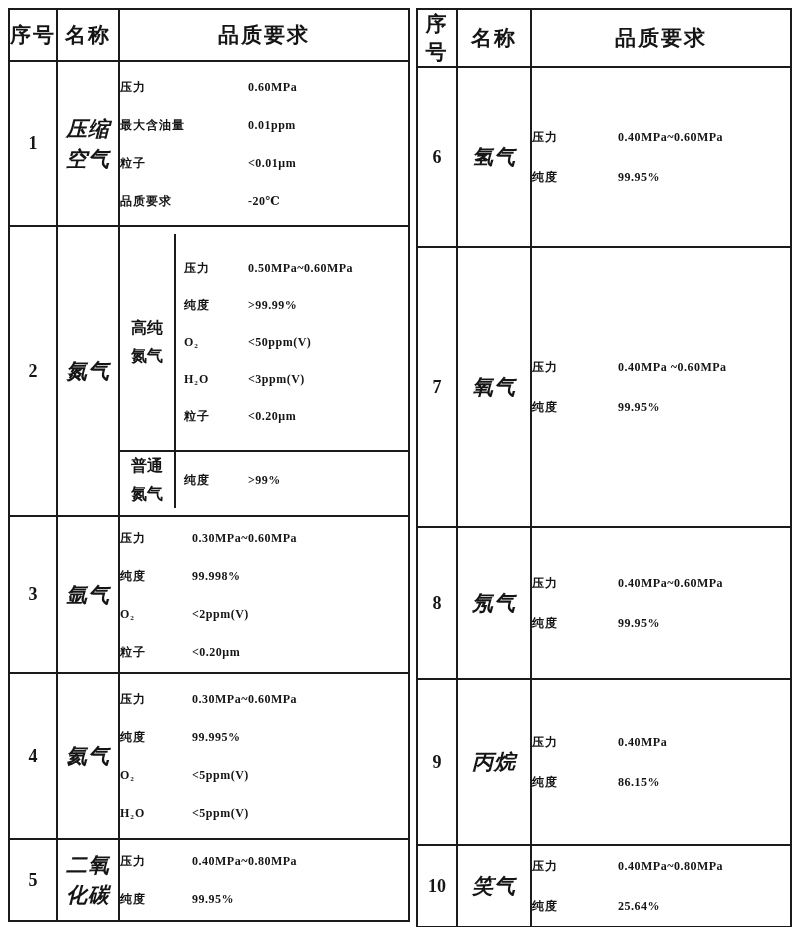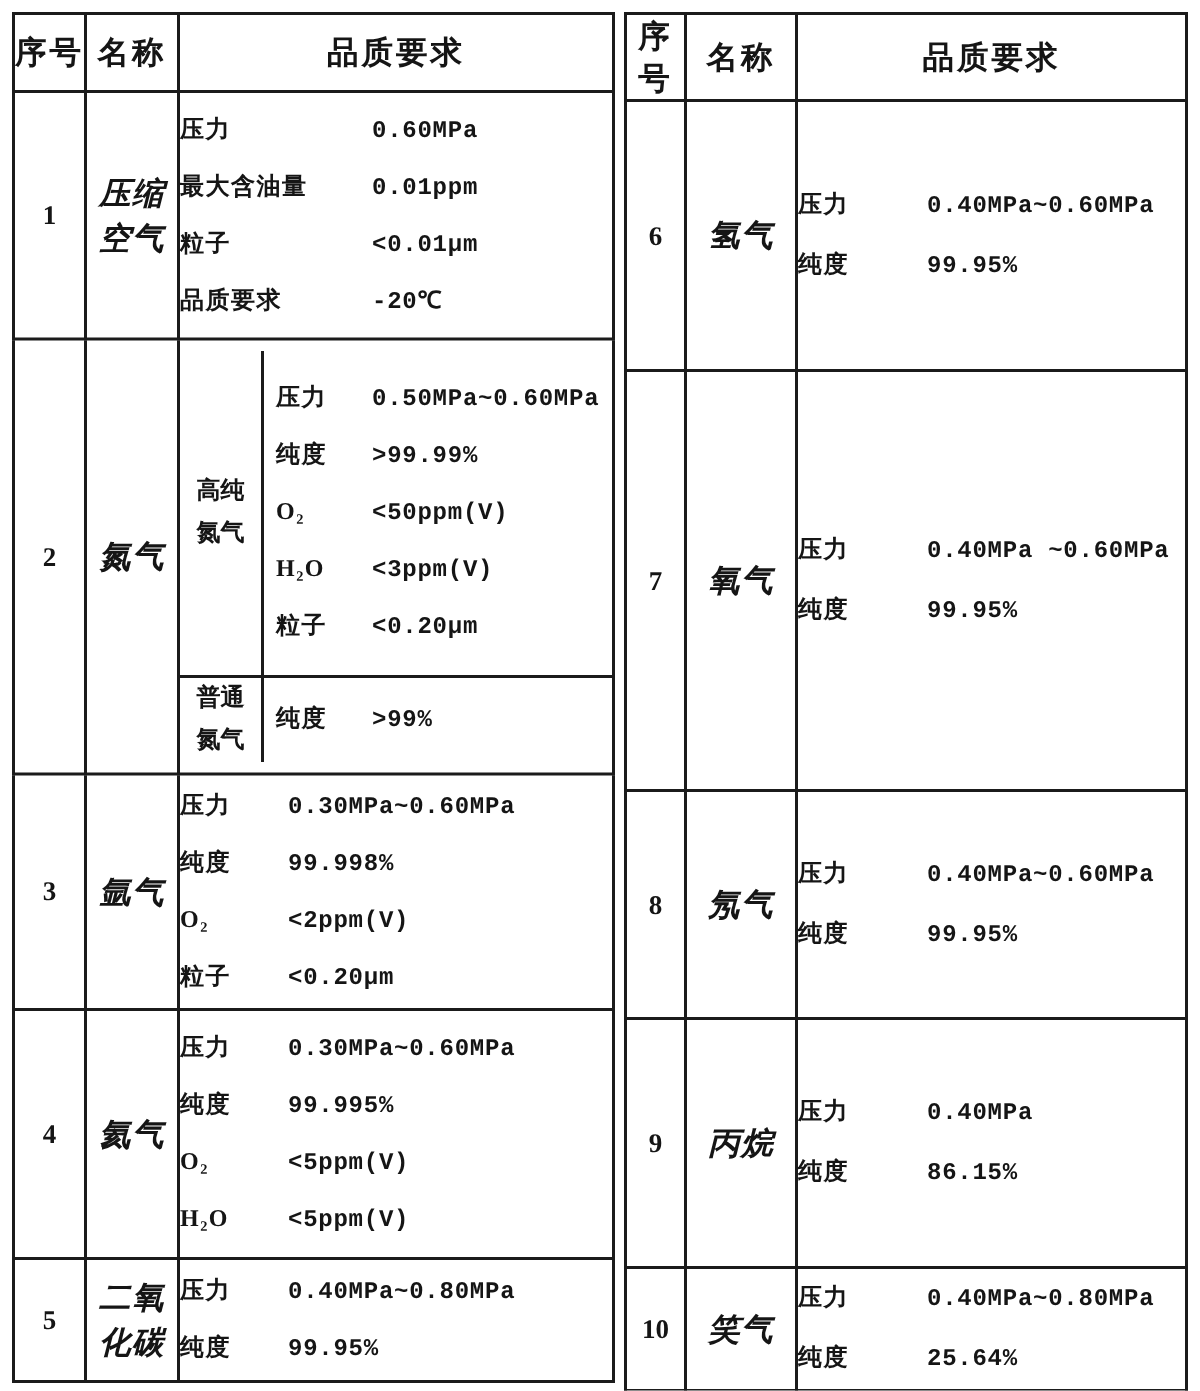--- a/index.html
+++ b/index.html
@@ -63,23 +63,23 @@
     font-weight:bold;
     vertical-align:middle;
   }
   th.hdr{font-size:21px;text-align:center;letter-spacing:2px;}
   td.no{font-size:18px;text-align:center;font-family:"Liberation Serif","DejaVu Serif",serif;}
   td.gasname{
     font-size:21px;text-align:center;line-height:30px;
     padding:0 6px;letter-spacing:1px;word-break:break-all;font-style:italic;
   }
   td.specs{padding:6px 4px 6px 14px;}
-  .spec{display:flex;align-items:baseline;font-size:16px;line-height:38px;white-space:nowrap;}
+  .spec{display:flex;align-items:baseline;font-size:12px;line-height:38px;white-space:nowrap;}
   .spec .lbl{flex:0 0 72px;letter-spacing:1px;}
-  .spec .val{letter-spacing:0.5px;font-family:Liberation Mono, monospace;}
+  .spec .val{letter-spacing:0.5px;}
   .w-wide .lbl{flex:0 0 128px;}     
   table.gas.right .spec .lbl{flex:0 0 86px;}
   table.gas.right .spec{line-height:40px;}
 
   
   td.splitcell{padding:0;}
   .subgrid{display:grid;grid-template-columns:56px 1fr;width:100%;height:100%;}
   .subgrid .sn{
     border-right:2.5px solid #1b1b1b;
     display:flex;align-items:center;justify-content:center;

